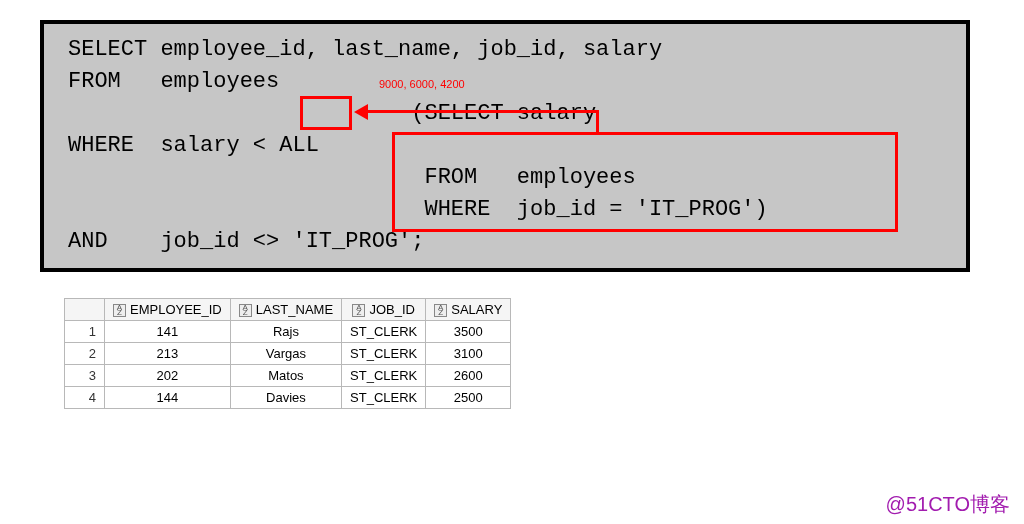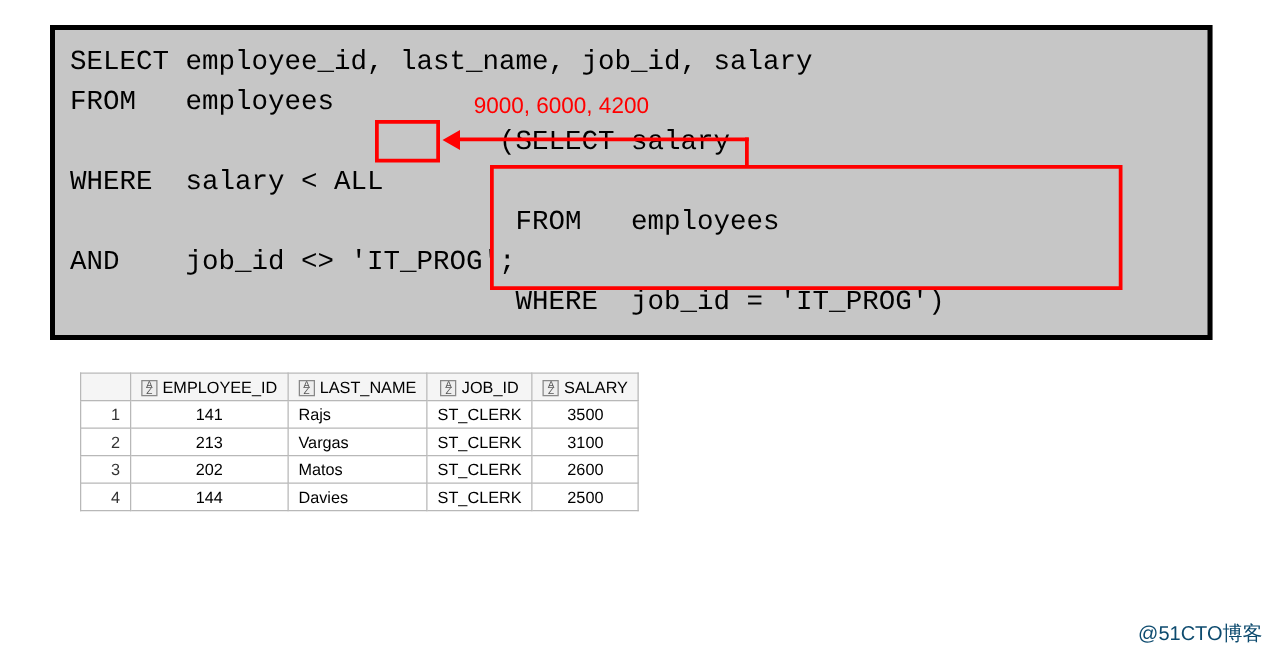--- a/index.html
+++ b/index.html
@@ -14,26 +14,26 @@
     .code-block {
       position: relative;
       background: #c6c6c6;
       border: 4px solid #000;
       padding: 10px 12px;
       width: 930px;
       font-size: 22px;
       line-height: 32px;
       font-family: "Courier New", monospace;
     }
-    .code-line { white-space: pre; }
+    .code-line { white-space: pre; margin-left: 12px; }
     .annotation {
       position: absolute;
       color: #ff0000;
       font-family: Arial, sans-serif;
-      font-size: 18px;
+      font-size: 11px;
       font-weight: 400;
       left: 335px;
       top: 44px;
     }
     .highlight-all {
       position: absolute;
       border: 3px solid #ff0000;
       left: 256px;
       top: 72px;
       width: 52px;
@@ -97,41 +97,41 @@
       color: #555;
       background: #eee;
       vertical-align: middle;
       margin-right: 4px;
       padding: 0;
       text-align: center;
       font-family: Arial;
     }
     .row-idx { text-align: right; width: 40px; padding-right: 12px; color: #333; }
     .num-cell { text-align: center; }
-    .txt-cell { text-align: left; }
+    .txt-cell { text-align: center; }
     .watermark {
       position: absolute;
       right: 14px;
       bottom: 6px;
-      color: #0c4a6e;
+      color: #a21caf;
       font-family: "Microsoft YaHei", Arial, sans-serif;
-      font-size: 16px;
+      font-size: 20px;
     }
   </style>
 </head>
 <body>
 
 <div class="code-block">
   <div class="code-line">SELECT employee_id, last_name, job_id, salary</div>
   <div class="code-line">FROM   employees</div>
   <div class="code-line">                          (SELECT salary</div>
   <div class="code-line">WHERE  salary &lt; ALL</div>
   <div class="code-line">                           FROM   employees</div>
+  <div class="code-line">                           WHERE  job_id = 'IT_PROG')</div>
   <div class="code-line">AND    job_id &lt;&gt; 'IT_PROG';</div>
-  <div class="code-line">                           WHERE  job_id = 'IT_PROG')</div>
 
   <div class="annotation">9000, 6000, 4200</div>
   <div class="highlight-all"></div>
   <div class="highlight-subquery"></div>
   <div class="arrow-stem"></div>
   <div class="arrow-head"></div>
 </div>
 
 <table class="result-table">
   <thead>

